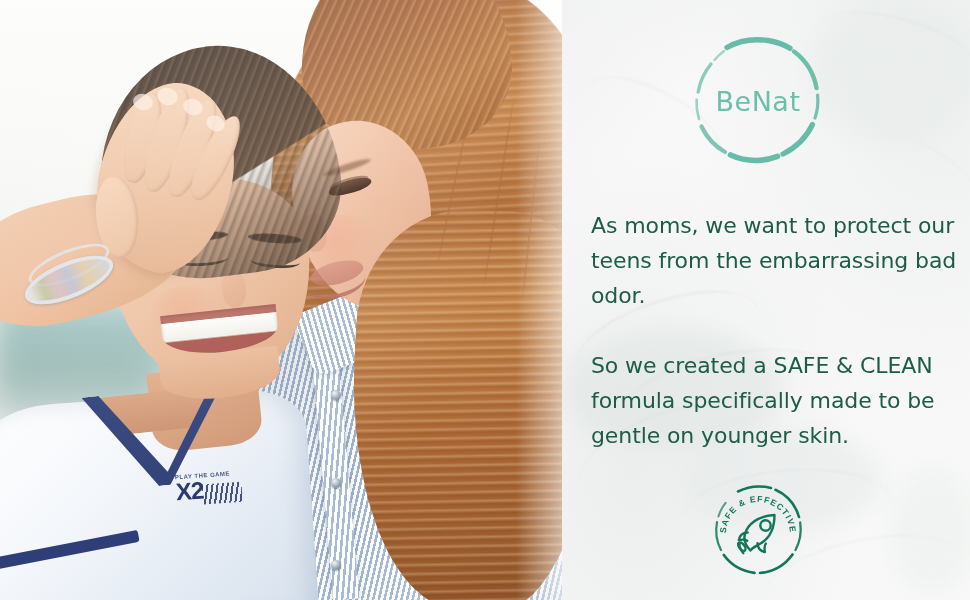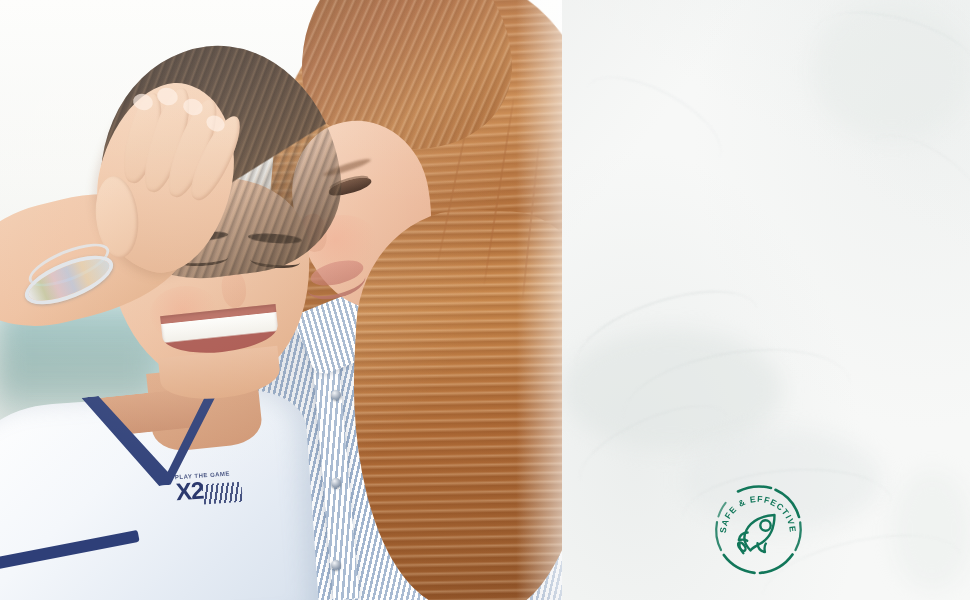--- a/index.html
+++ b/index.html
@@ -761,21 +761,42 @@
     <div class="v-soft vs4"></div>
     <div class="vein v1"></div>
     <div class="vein v2"></div>
     <div class="vein v3"></div>
     <div class="vein v4"></div>
     <div class="vein v5"></div>
     <div class="vein v6"></div>
     <div class="vein v7"></div>
     <div class="vein v8"></div>
 
-
+    <div class="logo-wrap">
+      <svg class="logo-ring-svg" viewBox="0 0 136 136">
+        <g fill="none" stroke="#5fb8a4" stroke-linecap="round">
+          <path d="M37 13.5 C49 6.5, 64 4.5, 78 6.5 C86 7.7, 93.5 10.3, 100 14.3" stroke-width="5.4" opacity=".95"></path>
+          <path d="M104 17.5 C116 26.5, 124 39.5, 126.5 54" stroke-width="4.4" opacity=".9"></path>
+          <path d="M127.6 61 C128.4 69.5, 127.4 77, 125 84" stroke-width="3.2" opacity=".85"></path>
+          <path d="M122.5 90.5 C116.5 103, 106 113.5, 93 120" stroke-width="5.2" opacity=".95"></path>
+          <path d="M87.5 122.3 C72 128, 55 127.5, 40.5 121" stroke-width="5.6" opacity=".95"></path>
+          <path d="M35 118 C24.5 112, 16.5 103, 11.5 92.5" stroke-width="4.2" opacity=".8"></path>
+          <path d="M9 85 C7 78.5, 6.2 72, 6.6 65.5" stroke-width="2.6" opacity=".6"></path>
+          <path d="M8.2 58 C10 47.5, 14.5 38, 21 30" stroke-width="3.4" opacity=".7"></path>
+          <path d="M24.5 26 C27.5 22.5, 30.5 19.5, 34 17" stroke-width="2.4" opacity=".55"></path>
+        </g>
+      </svg>
+      <div class="logo-text">BeNat</div>
+    </div>
+
+    <div class="copy">
+      <p>As moms, we want to protect our teens from the embarrassing bad odor.</p>
+      <div class="gap"></div>
+      <p>So we created a SAFE &amp; CLEAN formula specifically made to be gentle on younger skin.</p>
+    </div>
 
     <div class="badge-wrap">
       <svg class="badge-svg" viewBox="0 0 96 96">
         <defs>
           <path id="arcTop" d="M 16 52 A 32 32 0 0 1 80 52" fill="none"></path>
         </defs>
         <g fill="none" stroke="#12775a" stroke-linecap="round">
           <path d="M28 9.5 C38 4.5, 50 3.2, 61 6" stroke-width="2.6"></path>
           <path d="M65.5 7.8 C77 13, 85.5 23, 89 35" stroke-width="2.6"></path>
           <path d="M90.2 40.5 C91.6 50, 90 59.5, 85.5 68" stroke-width="2.3" opacity=".9"></path>

